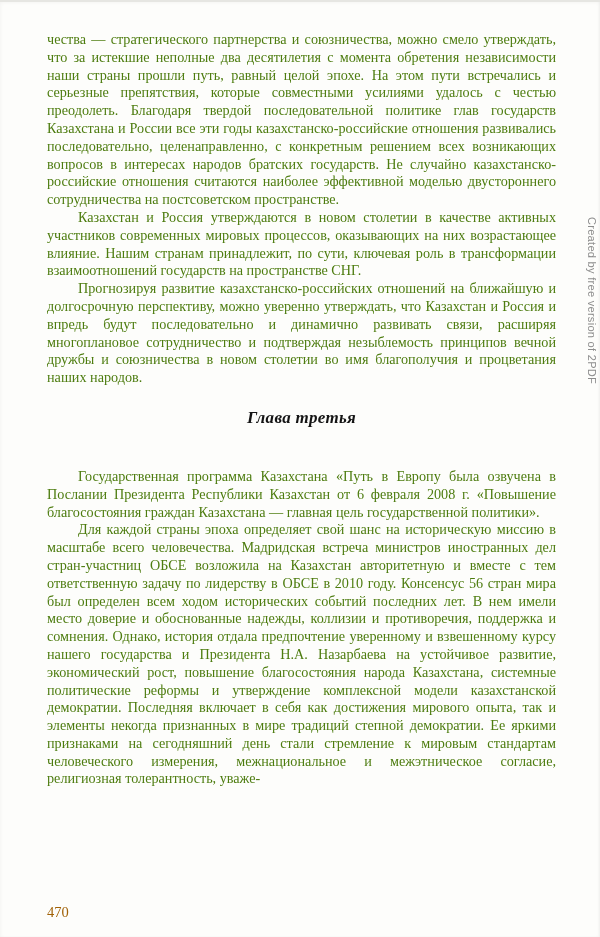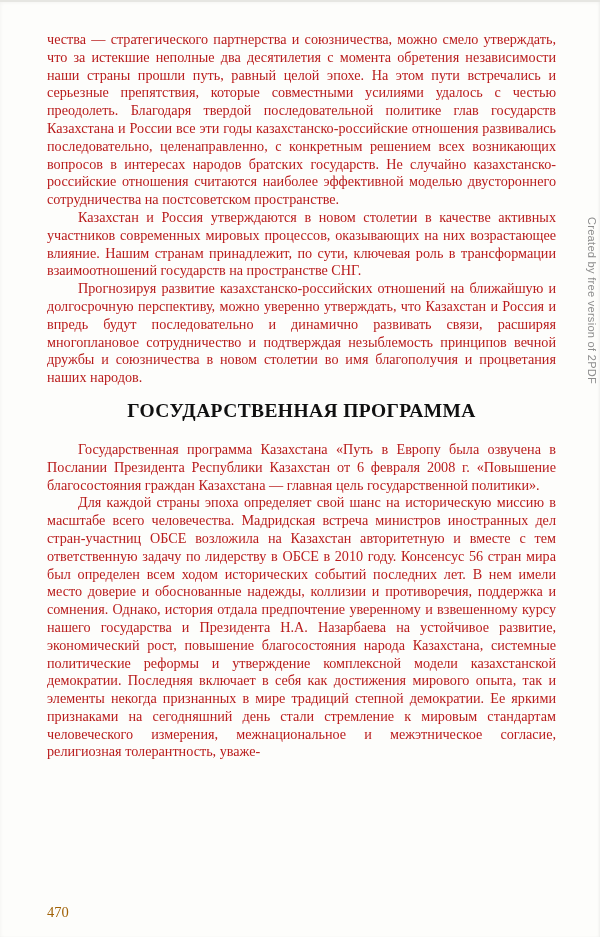--- a/index.html
+++ b/index.html
@@ -32,21 +32,21 @@
     left: 47px;
     top: 31px;
     width: 509px;
   }
   .body-par {
     margin: 0;
     font-size: 14.2px;
     line-height: 17.8px;
     text-align: justify;
     text-indent: 31px;
-    color: #b91c1c;
+    color: #4d7c0f;
     hyphens: auto;
     -webkit-hyphens: auto;
   }
   .no-indent {
     text-indent: 0;
   }
   .chapter-label {
     margin: 21px 0 0 0;
     font-size: 17px;
     font-style: italic;
@@ -58,21 +58,21 @@
   .chapter-title {
     margin: 11px 0 0 0;
     font-size: 19.5px;
     font-weight: 700;
     text-align: center;
     line-height: 26px;
     letter-spacing: 0.4px;
     color: #101010;
   }
   .section-start {
-    margin-top: 17px;
+    margin-top: 3px;
   }
   .page-number {
     position: absolute;
     left: 47px;
     bottom: 16px;
     font-size: 14.5px;
     color: #a16207;
     font-family: "Liberation Serif", "DejaVu Serif", serif;
   }
   .watermark {
@@ -96,22 +96,23 @@
   <div class="watermark">Created by free version of 2PDF</div>
 
   <main class="text-block">
 
     <p class="body-par no-indent">чества — стратегического партнерства и союзничества, можно смело утверждать, что за истекшие неполные два десятилетия с момента обретения независимости наши страны прошли путь, равный целой эпохе. На этом пути встречались и серьезные препятствия, которые совместными усилиями удалось с честью преодолеть. Благодаря твердой последовательной политике глав государств Казахстана и России все эти годы казахстанско-российские отношения развивались последовательно, целенаправленно, с конкретным решением всех возникающих вопросов в интересах народов братских государств. Не случайно казахстанско-российские отношения считаются наиболее эффективной моделью двустороннего сотрудничества на постсоветском пространстве.</p>
 
     <p class="body-par">Казахстан и Россия утверждаются в новом столетии в качестве активных участников современных мировых процессов, оказывающих на них возрастающее влияние. Нашим странам принадлежит, по сути, ключевая роль в трансформации взаимоотношений государств на пространстве СНГ.</p>
 
     <p class="body-par">Прогнозируя развитие казахстанско-российских отношений на ближайшую и долгосрочную перспективу, можно уверенно утверждать, что Казахстан и Россия и впредь будут последовательно и динамично развивать связи, расширяя многоплановое сотрудничество и подтверждая незыблемость принципов вечной дружбы и союзничества в новом столетии во имя благополучия и процветания наших народов.</p>
 
+    <h2 class="chapter-label">Глава третья</h2>
 
-    <h1 class="chapter-title"><span>ГОСУДАРСТВЕННАЯ ПРОГРАММА</span><br></h1>
+    <h1 class="chapter-title"><br></h1>
 
     <p class="body-par section-start">Государственная программа Казахстана «Путь в Европу была озвучена в Послании Президента Республики Казахстан от 6 февраля 2008 г. «Повышение благосостояния граждан Казахстана — главная цель государственной политики».</p>
 
     <p class="body-par">Для каждой страны эпоха определяет свой шанс на историческую миссию в масштабе всего человечества. Мадридская встреча министров иностранных дел стран-участниц ОБСЕ возложила на Казахстан авторитетную и вместе с тем ответственную задачу по лидерству в ОБСЕ в 2010 году. Консенсус 56 стран мира был определен всем ходом исторических событий последних лет. В нем имели место доверие и обоснованные надежды, коллизии и противоречия, поддержка и сомнения. Однако, история отдала предпочтение уверенному и взвешенному курсу нашего государства и Президента Н.А. Назарбаева на устойчивое развитие, экономический рост, повышение благосостояния народа Казахстана, системные политические реформы и утверждение комплексной модели казахстанской демократии. Последняя включает в себя как достижения мирового опыта, так и элементы некогда признанных в мире традиций степной демократии. Ее яркими признаками на сегодняшний день стали стремление к мировым стандартам человеческого измерения, межнациональное и межэтническое согласие, религиозная толерантность, уваже-</p>
 
   </main>
 
   <div class="page-number">470</div>
 </div>
 

